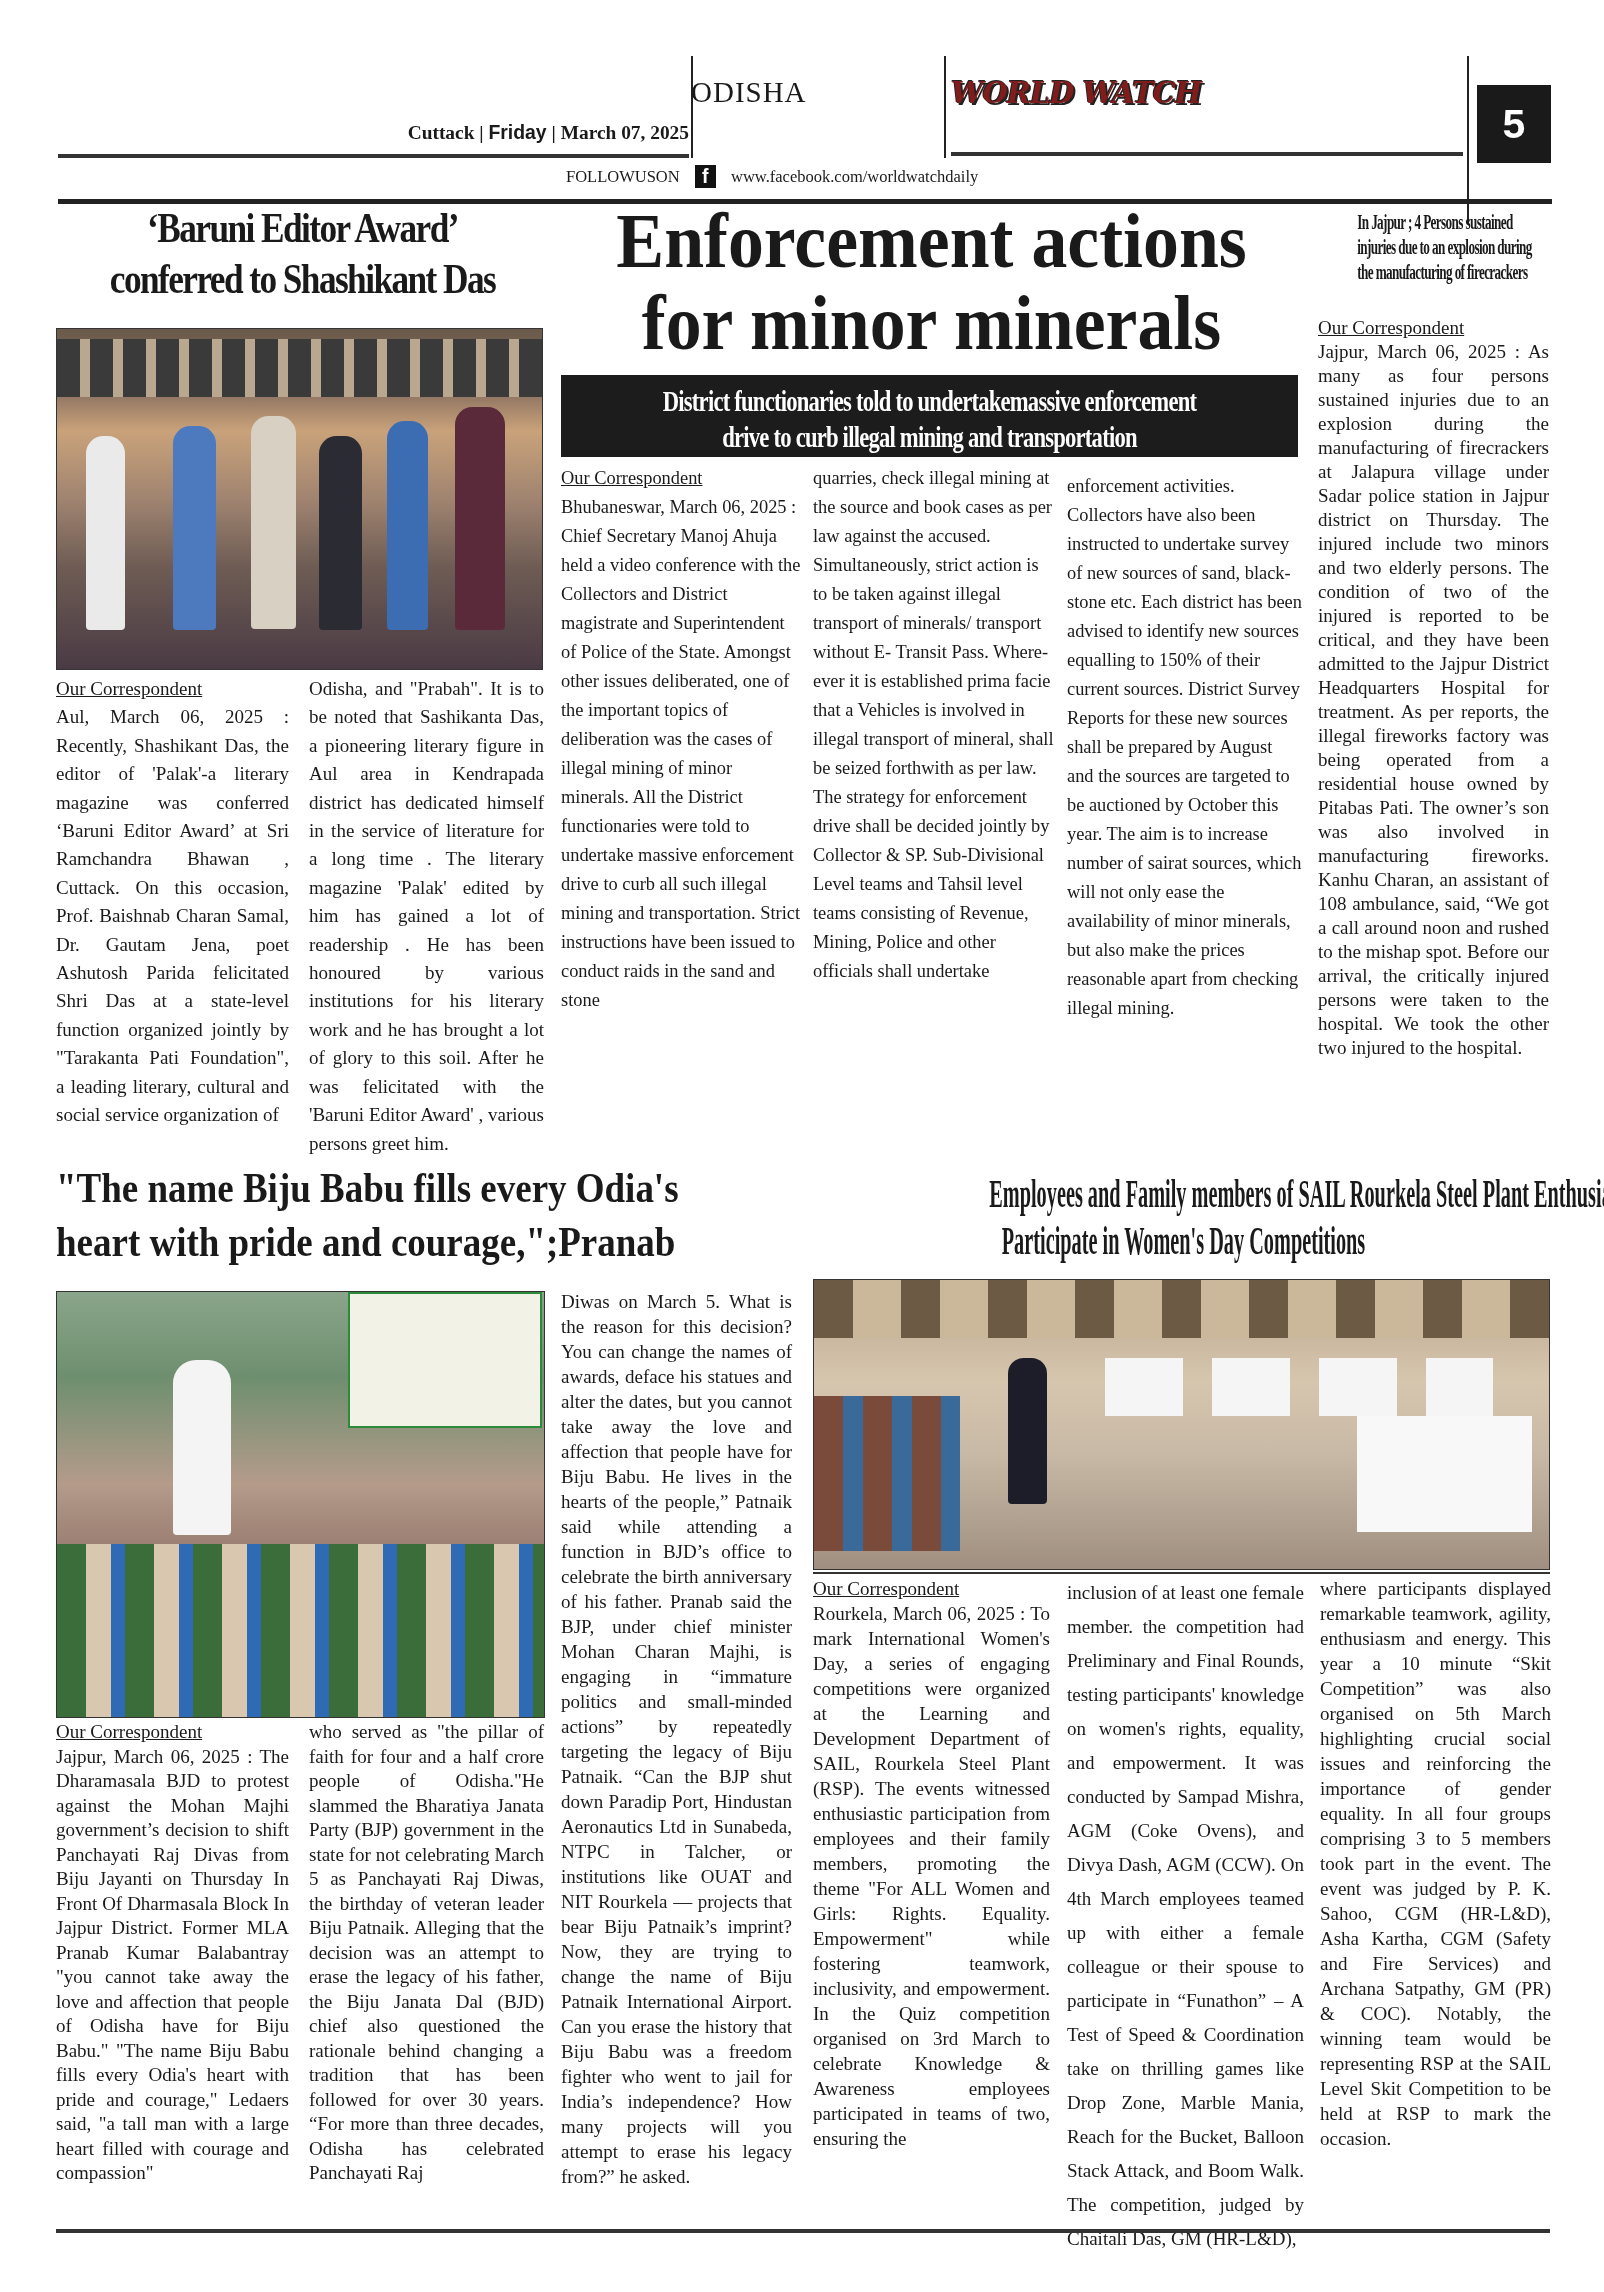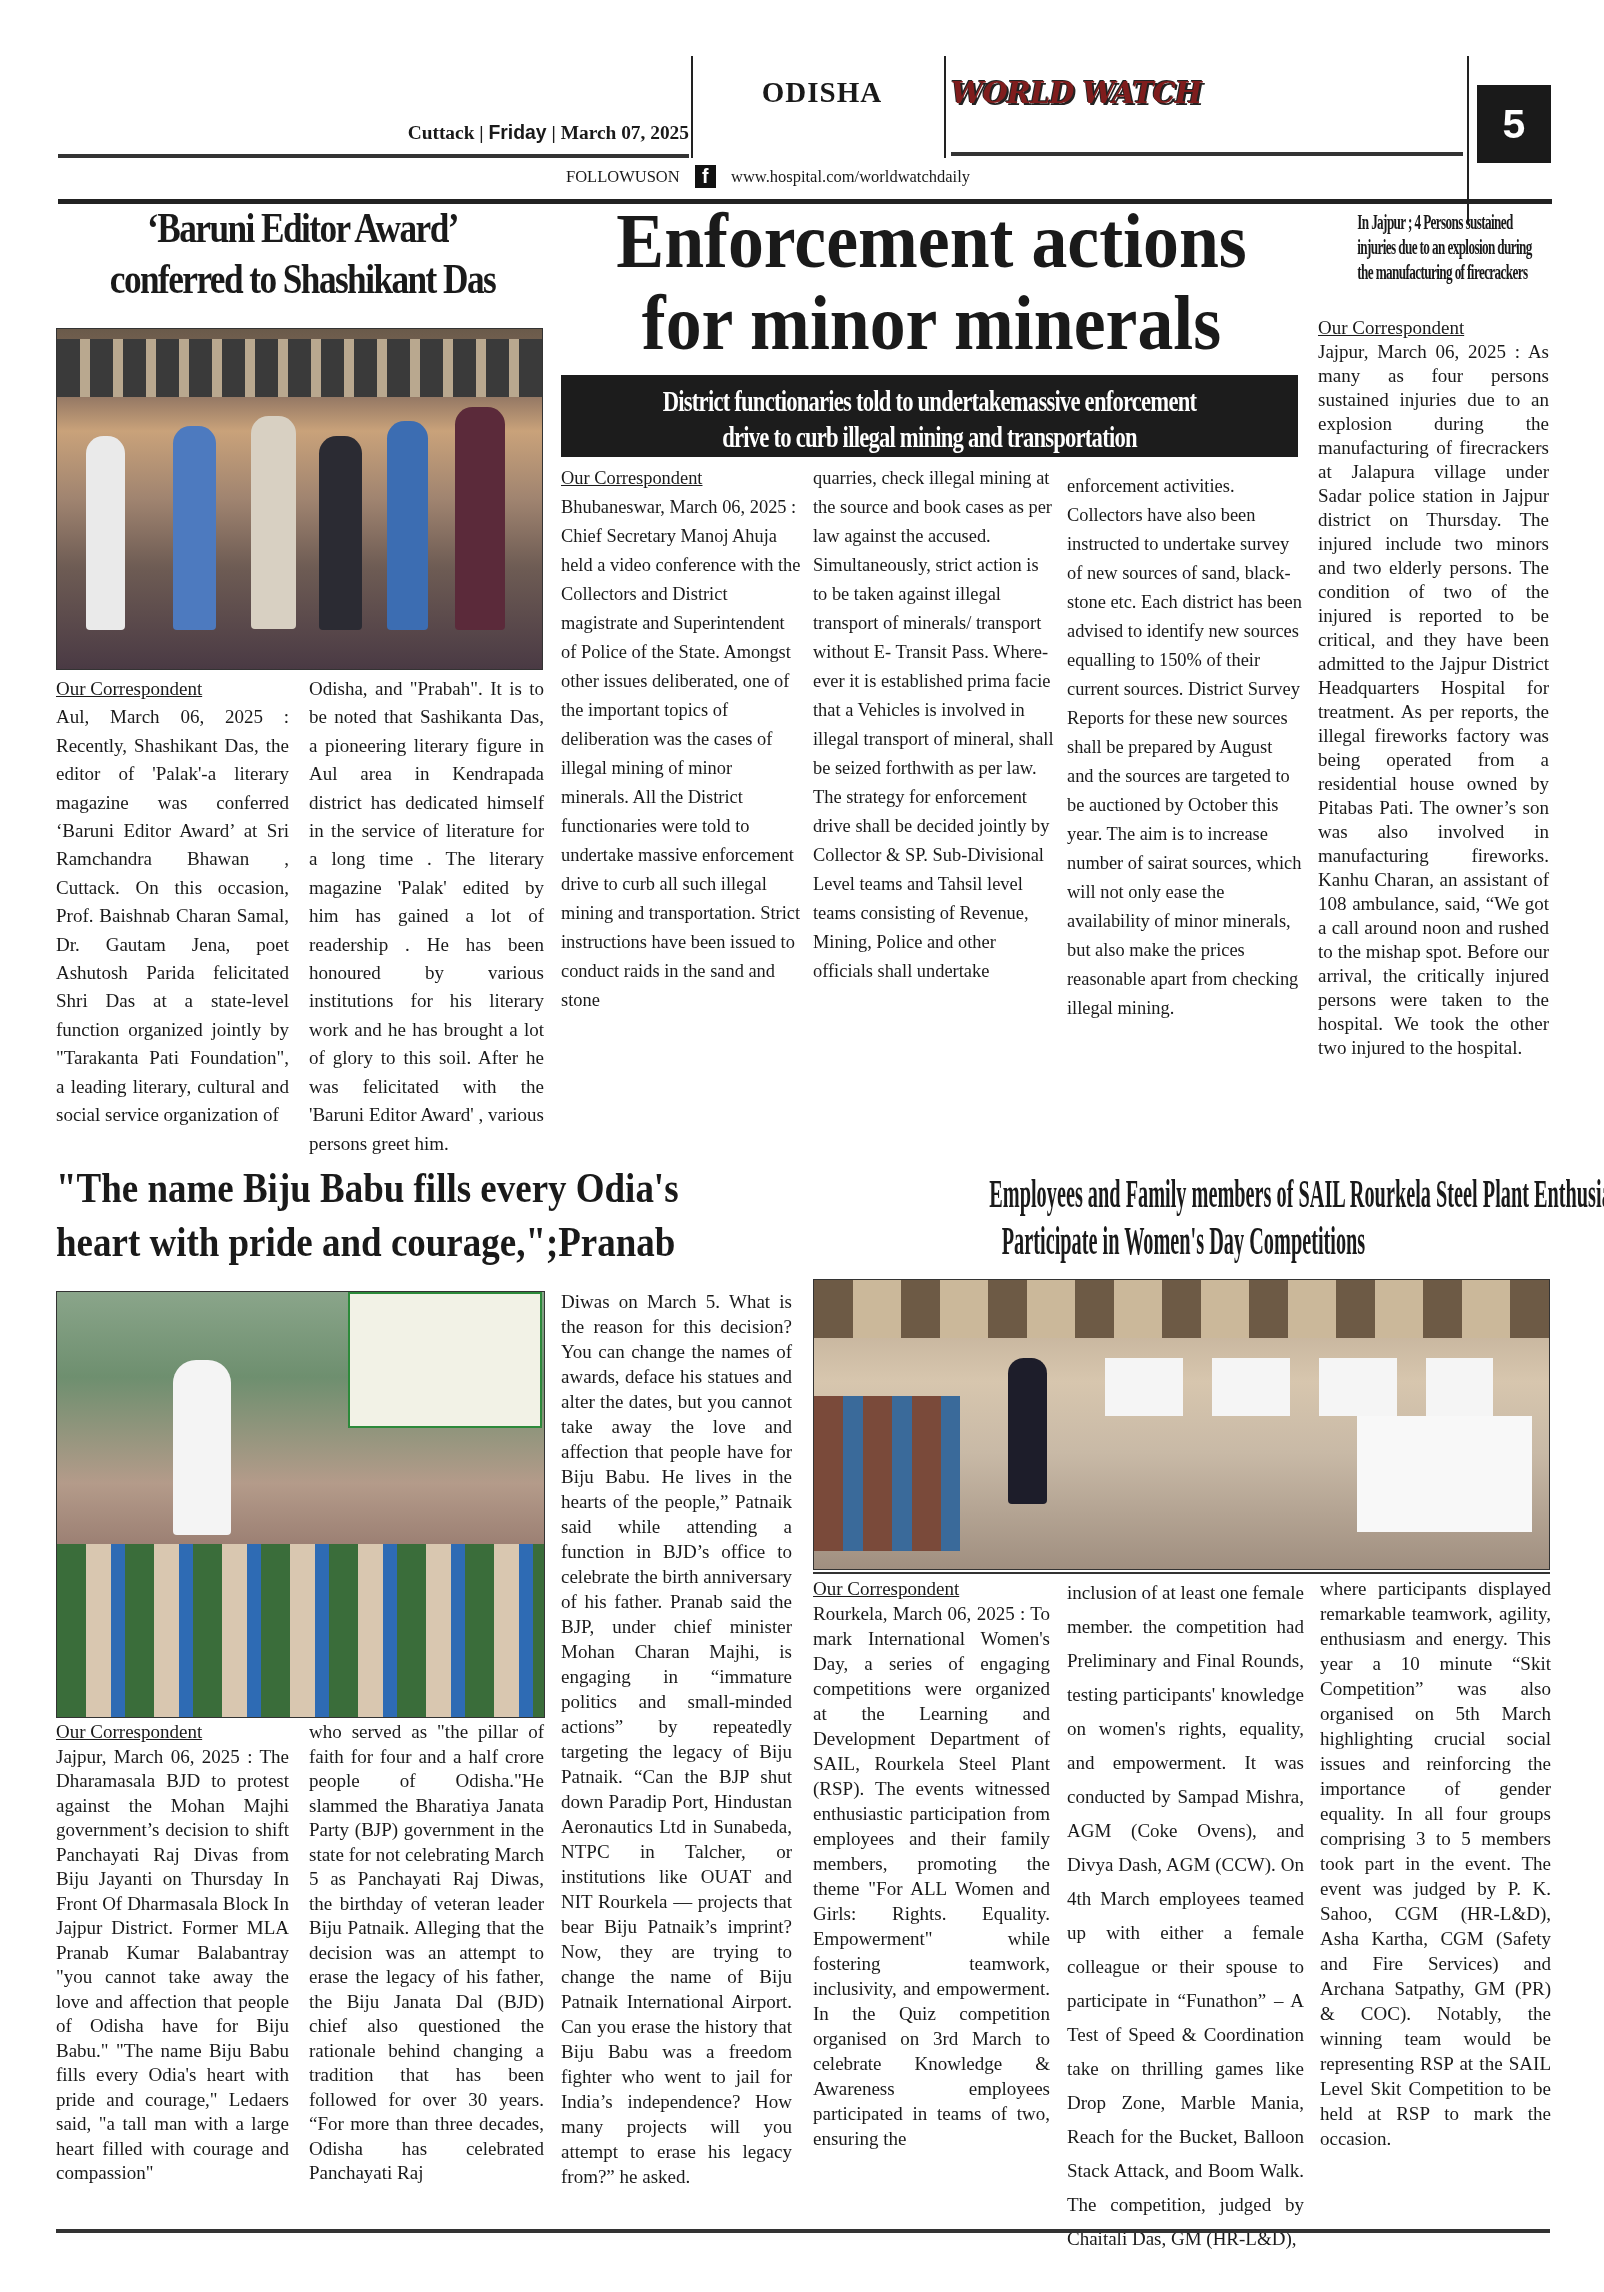--- a/index.html
+++ b/index.html
@@ -8,21 +8,21 @@
 .abs{position:absolute}
 .head-center{text-align:center}
 
 #vline1{left:691px;top:56px;width:1.9px;height:102px;background:#222}
 #vline2{left:944px;top:56px;width:1.9px;height:102px;background:#222}
 #vline3{left:1467px;top:56px;width:1.9px;height:168px;background:#222}
 #rule-left{left:58px;top:154px;width:631px;height:3.9px;background:#333}
 #rule-right{left:951px;top:152px;width:512px;height:3.9px;background:#333}
 #rule-main{left:58px;top:199px;width:1494px;height:4.9px;background:#222}
 #dateline{left:291px;top:121px;width:398px;text-align:right;font-size:19.4px;font-weight:bold}
-#section{left:691px;top:76px;width:262px;text-align:center;font-size:29px;font-weight:bold;letter-spacing:1px}
+#section{left:691px;top:76px;width:262px;font-size:29px;font-weight:normal;letter-spacing:1px}
 #logo{left:951px;top:76px;font-family:"DejaVu Serif",serif;font-weight:bold;font-size:29px;color:#7f1d1d;text-shadow:1.9px 1.9px 0 #222, -1px -1px 0 #222;font-style:italic;letter-spacing:-1px}
 #pagebox{left:1477px;top:85px;width:74px;height:78px;background:#1a1a1a;color:#fff;font-family:"Liberation Sans",sans-serif;font-weight:bold;font-size:41px;display:flex;align-items:center;justify-content:center}
 #follow{left:566px;top:165px;font-size:16.5px;display:flex;align-items:center;gap:15px}
 #fb{width:21.3px;height:23px;background:#111;color:#fff;font-family:"Liberation Sans",sans-serif;font-weight:bold;font-size:19.4px;display:flex;align-items:flex-end;justify-content:center}
 
 .h-big{font-weight:bold;line-height:1}
 .col{position:absolute;font-size:19px;line-height:28.4px;text-align:justify}
 .col.tight{font-size:18.4px;line-height:29px;text-align:left}
 .byline{text-decoration:underline;display:block;text-align:left}
 .photo{position:absolute;overflow:hidden;border:1.9px solid #333}
@@ -44,21 +44,21 @@
   <span style="font-family:'Liberation Sans',sans-serif">Friday</span>
   <span> | </span>
   <span>March 07, 2025</span>
 </div>
 <div class="abs" id="section">ODISHA</div>
 <div class="abs" id="logo">WORLD WATCH</div>
 <div class="abs" id="pagebox">5</div>
 <div class="abs" id="follow">
   <span>FOLLOWUSON</span>
   <span id="fb">f</span>
-  <span>www.hospital.com/worldwatchdaily</span>
+  <span>www.facebook.com/worldwatchdaily</span>
 </div>
 
 <div class="abs head-center" style="left:56px;top:206px;width:493px;">
   <div class="h-big" style="font-size:43px;letter-spacing:-1.9px;transform:scaleX(0.82);transform-origin:center;white-space:nowrap">‘Baruni Editor Award’</div>
   <div class="h-big" style="font-size:43px;letter-spacing:-1.9px;transform:scaleX(0.82);transform-origin:center;white-space:nowrap;margin-top:7.8px">conferred to Shashikant Das</div>
 </div>
 <div class="photo" style="left:56px;top:328px;width:487px;height:342px;background:linear-gradient(180deg,#6a5a4a 0%,#8a7060 18%,#c9a27a 30%,#a08470 50%,#6e5c54 70%,#4a3a44 100%)">
   <div style="position:absolute;left:0;top:9.7px;width:100%;height:58px;background:repeating-linear-gradient(90deg,#3a3a3a 0 23px,#b9a88f 23px 33px)"></div>
   <div style="position:absolute;left:29px;top:107px;width:39px;height:194px;background:#eaeaea;border-radius:17.5px 17.5px 3.9px 3.9px"></div>
   <div style="position:absolute;left:116px;top:97px;width:43px;height:204px;background:#4d7abf;border-radius:17.5px 17.5px 3.9px 3.9px"></div>

